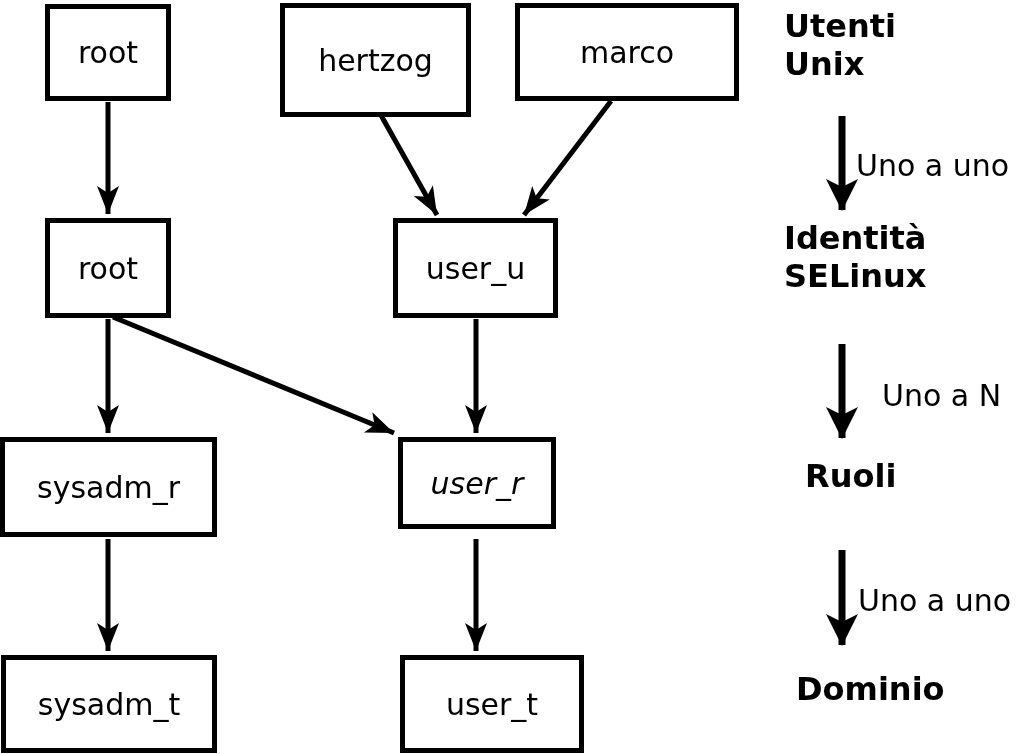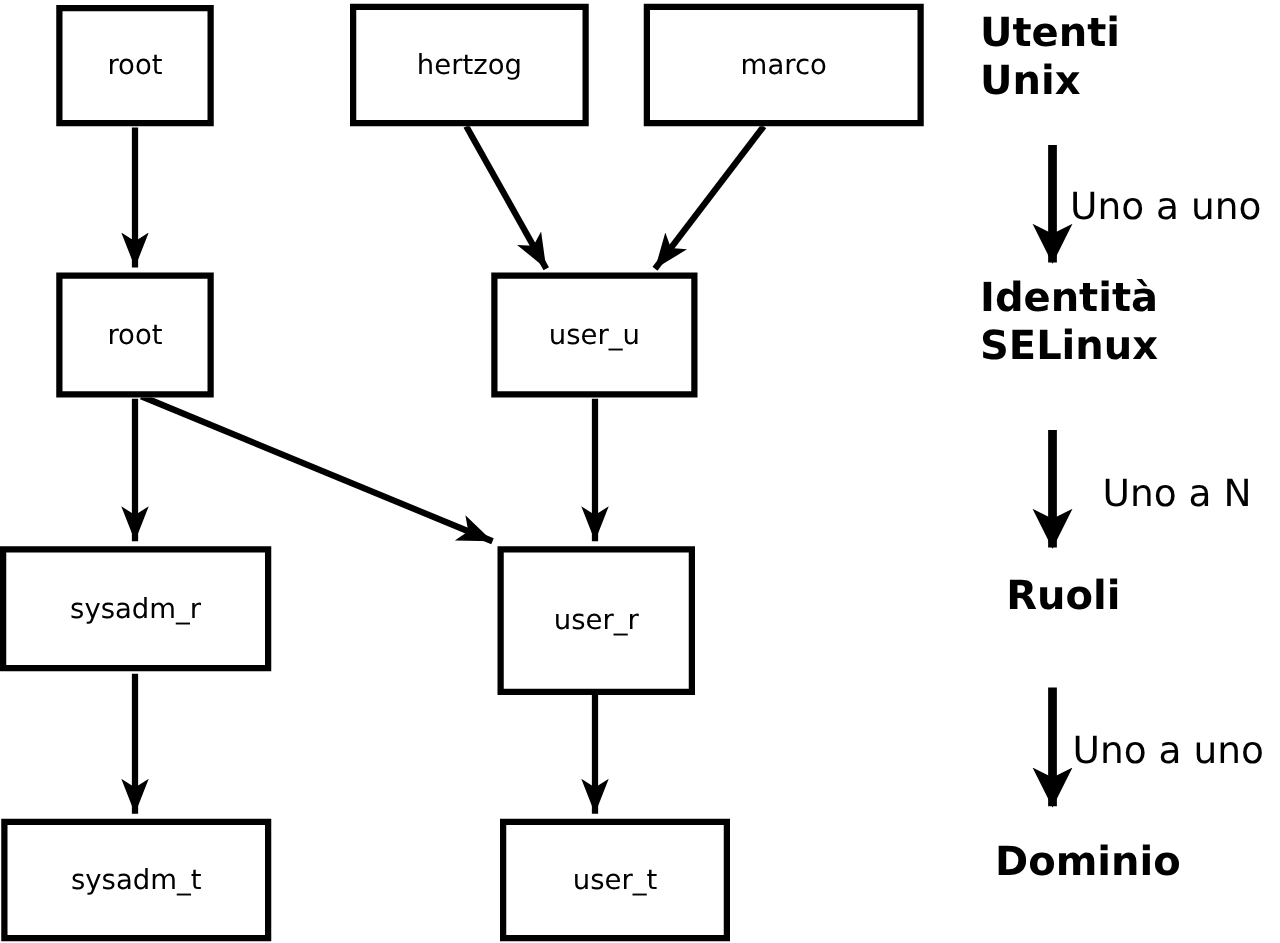--- a/index.html
+++ b/index.html
@@ -16,21 +16,21 @@
     overflow: hidden;
   }
   .node {
     position: absolute;
     box-sizing: border-box;
     border: 5px solid #000000;
     background: #ffffff;
     display: flex;
     align-items: center;
     justify-content: center;
-    font-size: 22px;
+    font-size: 30px;
     color: #000000;
     z-index: 2;
   }
   #edges {
     position: absolute;
     left: 0;
     top: 0;
     z-index: 1;
   }
   .stage-label {
@@ -76,38 +76,38 @@
     <line x1="476" y1="539" x2="476" y2="651" stroke="#000000" stroke-width="5" marker-end="url(#ah)"></line>
 
     <line x1="842" y1="116" x2="842" y2="210" stroke="#000000" stroke-width="7" marker-end="url(#ahL)"></line>
     <line x1="842" y1="344" x2="842" y2="438" stroke="#000000" stroke-width="7" marker-end="url(#ahL)"></line>
     <line x1="842" y1="550" x2="842" y2="645" stroke="#000000" stroke-width="7" marker-end="url(#ahL)"></line>
   </svg>
 
   <div class="node" style="left:45px; top:4px; width:126px; height:97px;">
     <span>root</span>
   </div>
-  <div class="node" style="left:280px; top:3px; width:191px; height:98px;">
+  <div class="node" style="left:280px; top:3px; width:191px; height:114px;">
     <span>hertzog</span>
   </div>
   <div class="node" style="left:515px; top:3px; width:224px; height:98px;">
     <span>marco</span>
   </div>
 
   <div class="node" style="left:45px; top:218px; width:126px; height:100px;">
     <span>root</span>
   </div>
   <div class="node" style="left:0px; top:437px; width:217px; height:100px;">
     <span>sysadm_r</span>
   </div>
 
   <div class="node" style="left:393px; top:218px; width:165px; height:100px;">
     <span>user_u</span>
   </div>
-  <div class="node" style="left:398px; top:437px; width:158px; height:119px;">
+  <div class="node" style="left:398px; top:437px; width:158px; height:92px;font-style:italic;">
     <span>user_r</span>
   </div>
 
   <div class="node" style="left:1px; top:655px; width:216px; height:98px;">
     <span>sysadm_t</span>
   </div>
   <div class="node" style="left:400px; top:655px; width:184px; height:98px;">
     <span>user_t</span>
   </div>
 

